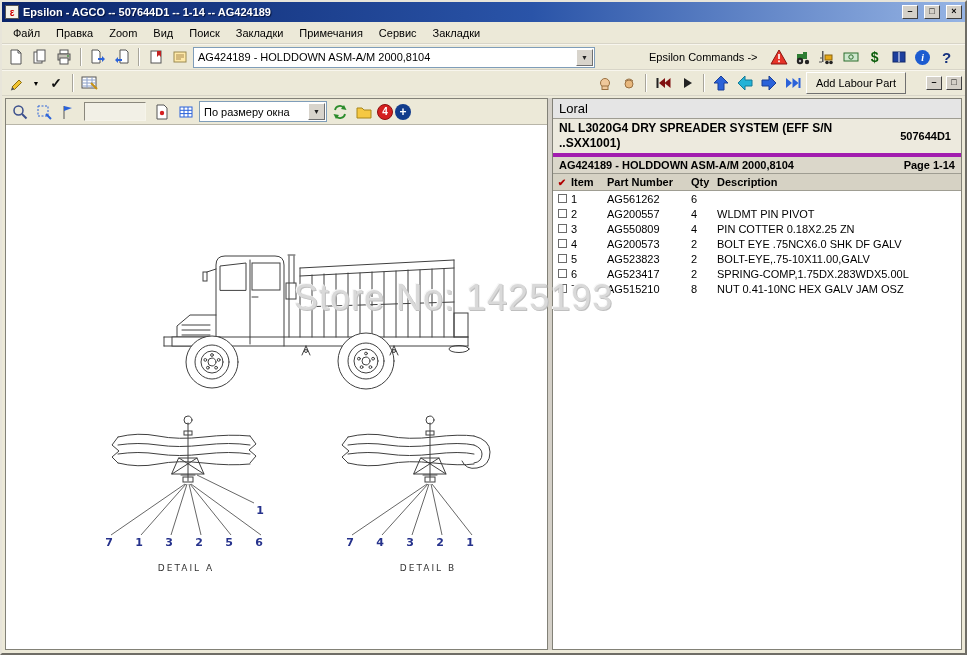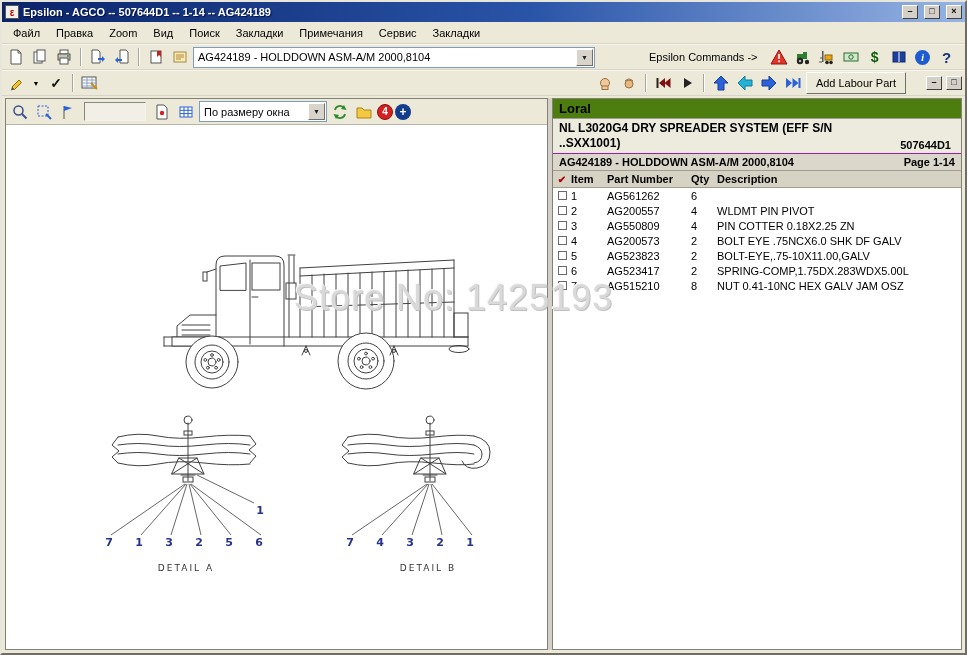--- a/index.html
+++ b/index.html
@@ -28,22 +28,22 @@
 .badge{width:16px;height:16px;border-radius:50%;background:#d42020;color:#fff;font-size:10px;font-weight:bold;display:inline-flex;align-items:center;justify-content:center;border:1px solid #8c0f0f}
 .page-box{width:62px;height:19px;border:1px solid;border-color:#8a877c #f6f4ea #f6f4ea #8a877c;background:#f2f0e6;margin:0 3px}
 .epsilon-label{margin:0 8px 0 52px;white-space:nowrap}
 .main{position:absolute;left:3px;right:3px;top:96px;bottom:3px;display:flex}
 .viewer-pane{width:543px;display:flex;flex-direction:column;border:1px solid #828177;background:#fff}
 .viewer-toolbar{height:26px;background:#ece9d8;display:flex;align-items:center;padding:0 3px;gap:2px;border-bottom:1px solid #b8b5a8;flex:none}
 .canvas{position:relative;flex:1;background:#fff;overflow:hidden}
 .canvas svg{display:block}
 .splitter{width:4px;background:#d4d0c8}
 .parts-pane{flex:1;border:1px solid #828177;background:#fff;display:flex;flex-direction:column;overflow:hidden}
-.brand-row{background:#4d7c0f;font-weight:bold;font-size:13px;padding:2px 6px;border-bottom:1px solid #9f9d92}
-.sys-block{display:flex;align-items:flex-end;background:#edeade;padding:2px 6px;border-bottom:1px solid #a21caf}
+.brand-row{background:#e5e5e5;font-weight:normal;font-size:13px;padding:2px 6px;border-bottom:1px solid #9f9d92}
+.sys-block{display:flex;align-items:center;background:#edeade;padding:2px 6px;border-bottom:4px solid #a21caf}
 .sys-title{width:300px;font-weight:bold;font-size:12px;line-height:1.25}
 .sys-code{margin-left:auto;font-weight:bold;font-size:11px;padding-right:4px}
 .asm-row{display:flex;align-items:center;background:#dbd7ca;padding:2px 6px;border-bottom:1px solid #9f9d92;font-weight:bold}
 .asm-title{flex:1}
 .thead{display:flex;align-items:center;background:#d6d2c4;font-weight:bold;padding:2px 0;border-bottom:1px solid #9f9d92}
 .hcheck{width:18px;text-align:center;color:#b00000;font-size:10px}
 .c-item{width:34px}
 .c-part{width:86px;padding-left:2px}
 .c-qty{width:26px}
 .c-desc{flex:1;white-space:nowrap;overflow:hidden}

